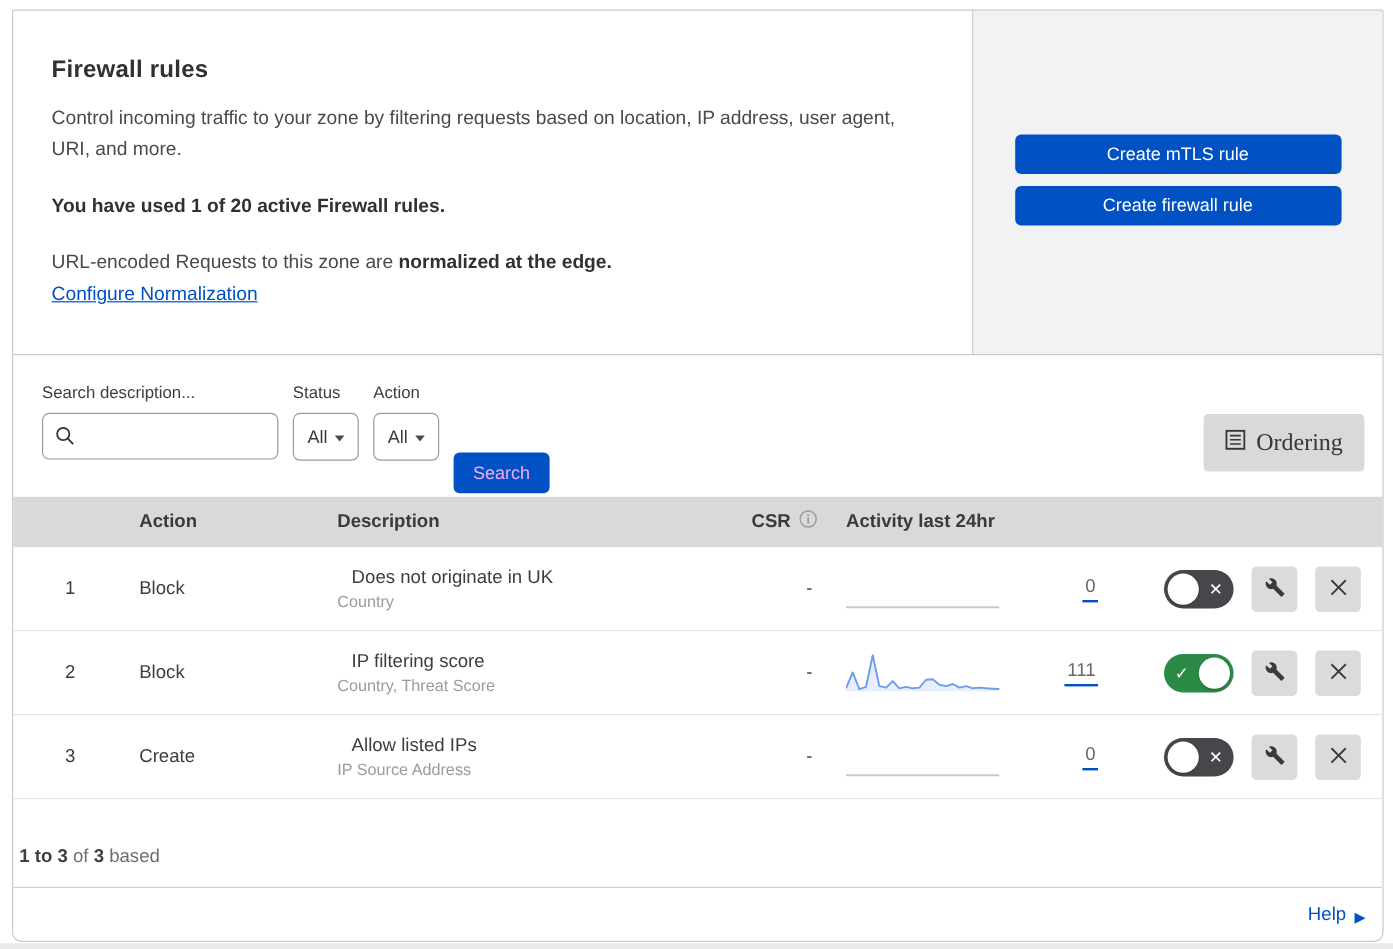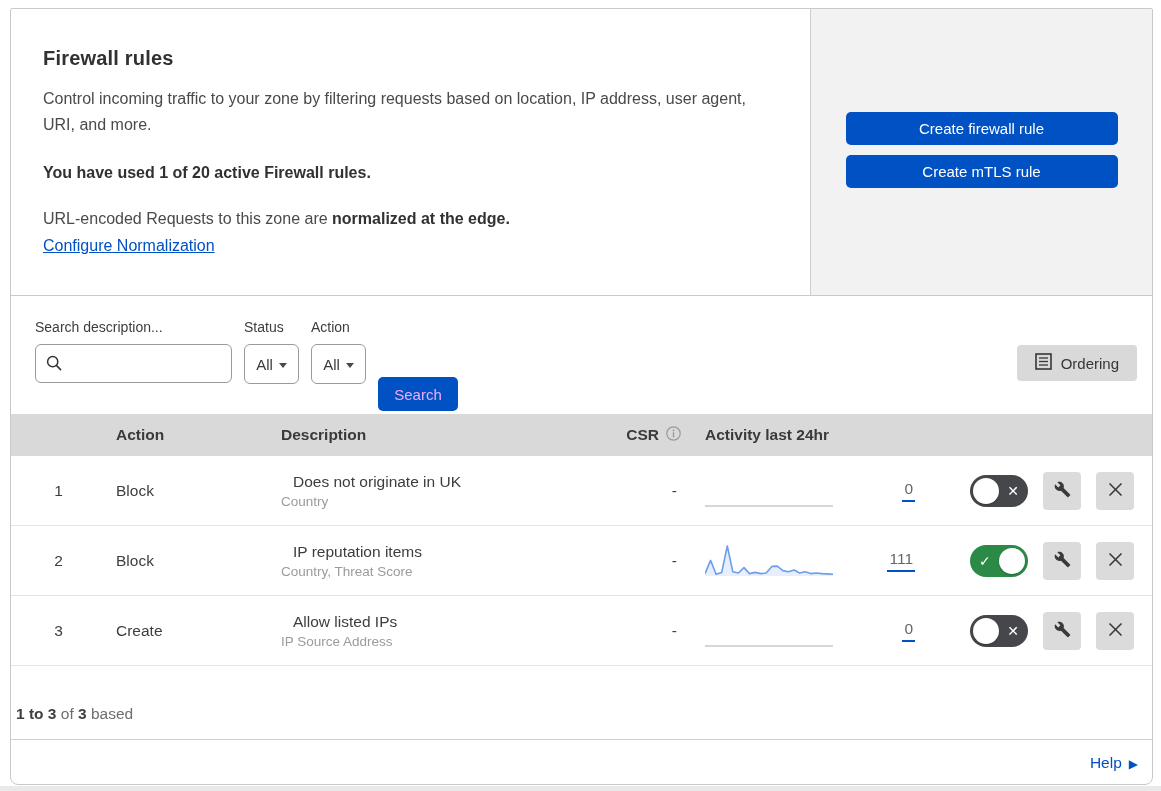--- a/index.html
+++ b/index.html
@@ -32,23 +32,23 @@
   .search-box { position:relative; width:197px; height:39px; }
   .search-box input { width:100%; height:100%; border:1px solid #9a9a9a; border-radius:6px;
     padding:0 10px 0 36px; font-size:15px; font-family:inherit; color:#3d3d3d; outline:none; }
   .search-box .mag { position:absolute; left:11px; top:11px; }
   .dropdown { width:55px; height:40px; border:1px solid #9a9a9a; border-radius:6px; background:#fff;
     display:flex; align-items:center; justify-content:center; gap:6px; font-size:15px; color:#3b3b3b; cursor:pointer; }
   .caret { width:0; height:0; border-left:4.5px solid transparent; border-right:4.5px solid transparent;
     border-top:5.5px solid #4a4a4a; margin-top:2px; }
   .btn-search { align-self:flex-end; margin:0 0 3px 0; width:80px; height:34px; background:#0051c3; color:#f0abfc;
     border:none; border-radius:5px; font-size:15px; cursor:pointer; font-family:inherit; }
-  .btn-ordering { margin-left:auto; margin-top:26px; height:36px; padding:0 18px; background:#d9d9d9;
-    border:none; border-radius:4px; display:flex; align-items:center; gap:9px; font-size:15px;
-    color:#363636; cursor:pointer; font-family:Liberation Sans, sans-serif; }
+  .btn-ordering { margin-left:auto; margin-top:26px; height:48px; padding:0 18px; background:#d9d9d9;
+    border:none; border-radius:4px; display:flex; align-items:center; gap:9px; font-size:20px;
+    color:#363636; cursor:pointer; font-family:Liberation Serif, serif; }
 
   
   .grid { display:grid; grid-template-columns:95px 175px 310px 90px 240px 1fr; align-items:center; }
   .thead { height:42px; background:#d9d9d9; font-size:15.5px; font-weight:600; color:#3a3a3a; }
   .trow { height:70px; border-bottom:1px solid #e4e4e4; font-size:15.5px; }
   .c-num { text-align:center; color:#3d3d3d; }
   .c-action { padding-left:10px; }
   .c-desc .main { color:#3d3d3d;margin-left:12px; }
   .c-desc .sub { margin-top:3px; font-size:13.5px; color:#9b9b9b; }
   .c-csr { text-align:right; padding-right:4px; }
@@ -93,22 +93,22 @@
 
   <div class="top">
     <div class="intro">
       <h1>Firewall rules</h1>
       <p class="desc">Control incoming traffic to your zone by filtering requests based on location, IP address, user agent, URI, and more.</p>
       <p class="usage">You have used 1 of 20 active Firewall rules.</p>
       <p class="norm"><span>URL-encoded Requests to this zone are </span><b>normalized at the edge.</b></p>
       <a class="cfg-link">Configure Normalization</a>
     </div>
     <div class="cta">
+      <button class="btn-primary">Create mTLS rule</button>
       <button class="btn-primary">Create firewall rule</button>
-      <button class="btn-primary">Create mTLS rule</button>
     </div>
   </div>
 
   <div class="filters">
     <div class="fgroup">
       <span class="flabel">Search description...</span>
       <div class="search-box">
         <span class="mag">
           <svg width="16" height="16" viewBox="0 0 16 16">
               <circle cx="6.7" cy="6.7" r="5.1" fill="none" stroke="#333" stroke-width="1.5"></circle>
@@ -196,21 +196,21 @@
               <line x1="13.5" y1="1.5" x2="1.5" y2="13.5" stroke="#3a3a3a" stroke-width="1.6"></line>
             </svg></span>
       </button>
     </div>
   </div>
 
   <div class="grid trow">
     <div class="c-num">2</div>
     <div class="c-action">Block</div>
     <div class="c-desc">
-      <div class="main">IP reputation items</div>
+      <div class="main">IP filtering score</div>
       <div class="sub">Country, Threat Score</div>
     </div>
     <div class="c-csr">-</div>
     <div class="c-act">
       <svg class="spark" width="128" height="40" viewBox="0 0 128 40">
           <polygon points="0.0,32.6 5.6,19.4 11.1,33.2 16.7,31.4 22.3,5.0 27.8,30.8 33.4,32.0 39.0,26.6 44.5,32.6 50.1,31.4 55.7,32.6 61.2,32.0 66.8,25.4 72.3,25.1 77.9,29.6 83.5,30.8 89.0,29.0 94.6,32.0 100.2,30.8 105.7,32.6 111.3,32.0 116.9,32.6 122.4,32.9 128.0,33.2 128,35 0,35" fill="rgba(109,158,234,0.16)"></polygon>
           <polyline points="0.0,32.6 5.6,19.4 11.1,33.2 16.7,31.4 22.3,5.0 27.8,30.8 33.4,32.0 39.0,26.6 44.5,32.6 50.1,31.4 55.7,32.6 61.2,32.0 66.8,25.4 72.3,25.1 77.9,29.6 83.5,30.8 89.0,29.0 94.6,32.0 100.2,30.8 105.7,32.6 111.3,32.0 116.9,32.6 122.4,32.9 128.0,33.2" fill="none" stroke="#6d9eea" stroke-width="1.6" stroke-linejoin="round"></polyline>
         </svg>
       <span class="act-val">111</span>
     </div>

